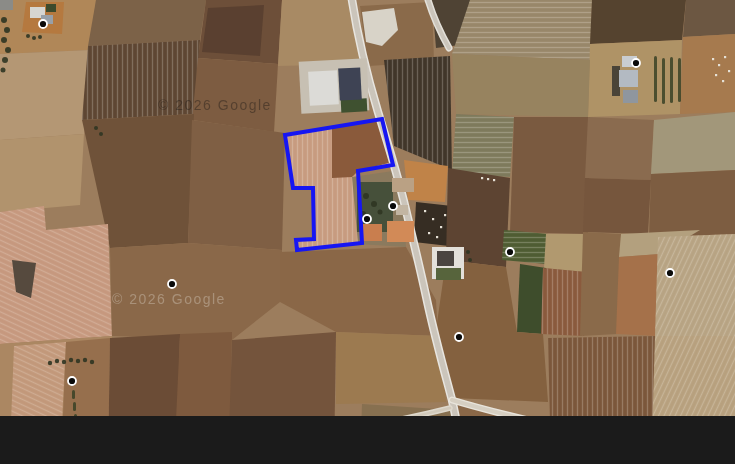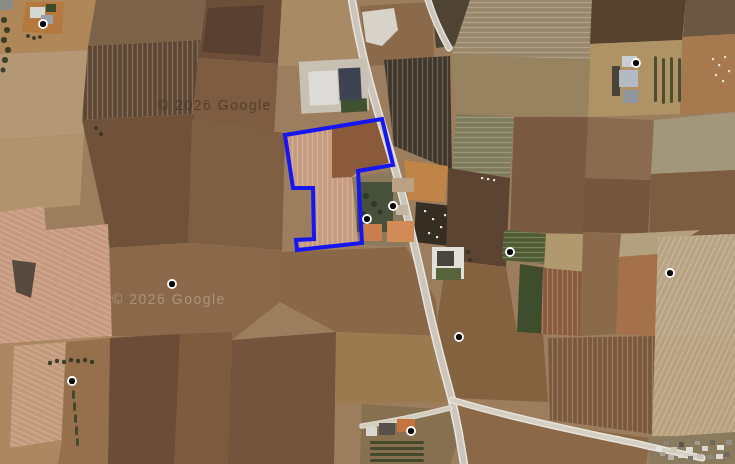--- a/index.html
+++ b/index.html
@@ -1,16 +1,16 @@
 <!DOCTYPE html>
 <html><head>
 <meta charset="utf-8">
 <style>
   html,body{margin:0;padding:0;background:#1b1b1b;}
-  .stage{position:relative;width:735px;height:464px;overflow:hidden;
+  .stage{position:relative;width:735px;height:416px;overflow:hidden;
          font-family:"Liberation Sans",sans-serif;}
   svg{display:block}
   text.watermark{font-family:"Liberation Sans",sans-serif;font-size:14px;letter-spacing:1.5px;}
 </style>
 </head>
 <body>
 
 <div class="stage">
   <svg id="map-svg" width="735" height="464" viewBox="0 0 735 464">
     <defs>

